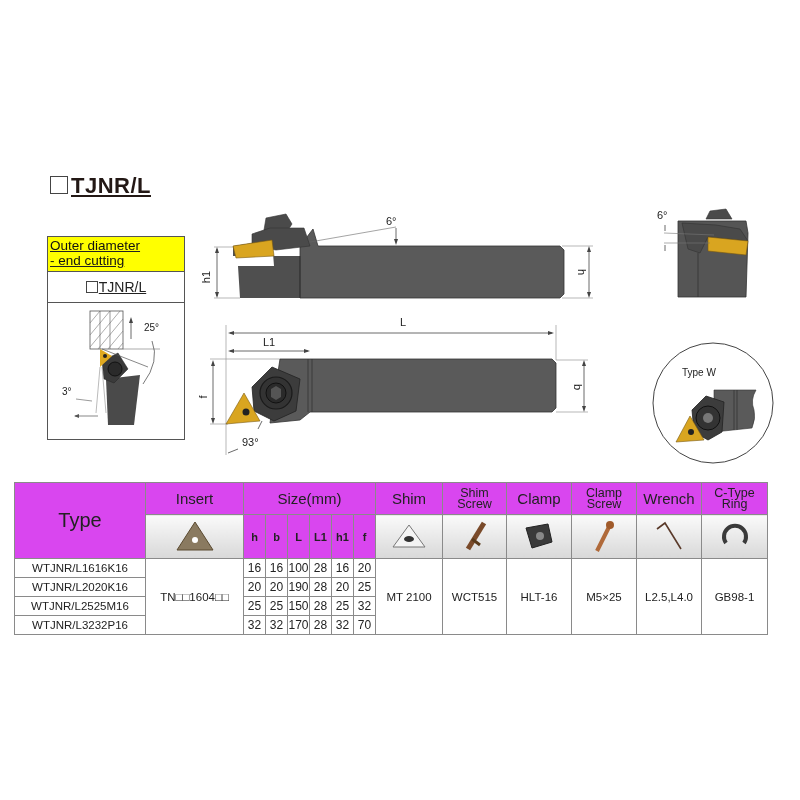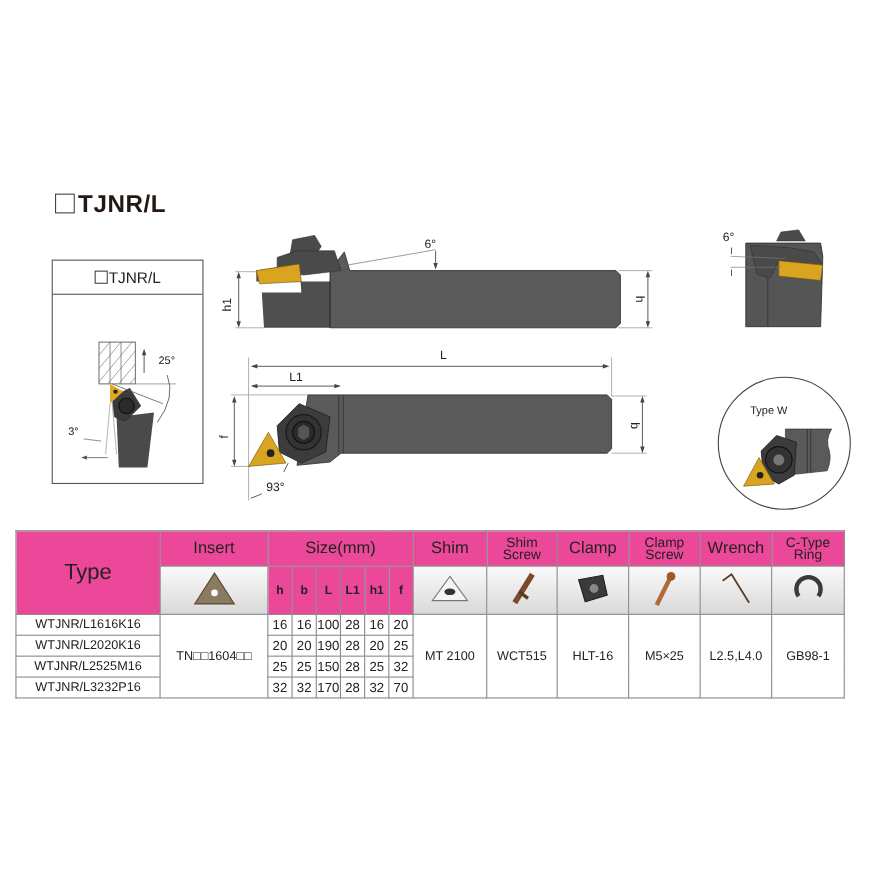--- a/index.html
+++ b/index.html
@@ -1,42 +1,46 @@
 <!DOCTYPE html>
 <html><head>
 <meta charset="utf-8">
 <style>
   html,body{margin:0;padding:0;background:#fff;}
   body{width:800px;height:800px;position:relative;overflow:hidden;font-family:"Liberation Sans",sans-serif;color:#222;}
-  .abs{position:absolute;}
+  .abs{position:absolute;text-decoration:underline;}
   .title{left:50px;top:173px;font-size:22px;font-weight:bold;color:#231815;letter-spacing:0.5px;}
   .title .box{display:inline-block;width:16px;height:16px;border:1.5px solid #444;margin-right:3px;vertical-align:-1px;}
   .cat-box{left:47px;top:236px;width:136px;height:202px;border:1px solid #555;}
   .cat-head{background:#ffff00;height:32px;border-bottom:1px solid #555;font-size:13.5px;line-height:15px;padding:1px 2px;color:#111;}
   .cat-code{height:30px;border-bottom:1px solid #555;text-align:center;font-size:14px;line-height:30px;color:#222;}
   .cat-code .sq{display:inline-block;width:10px;height:10px;border:1px solid #444;margin-right:1px;vertical-align:-1px;}
   svg{position:absolute;overflow:visible;}
   .lbl{font-family:"Liberation Sans",sans-serif;fill:#222;}
   table.spec{position:absolute;left:14px;top:482px;border-collapse:collapse;font-size:11.5px;}
   table.spec td{border:1px solid #8a8a8a;text-align:center;padding:0;color:#222;}
-  .y{background:#ec4899;}
+  .y{background:#d946ef;}
   .g{background:linear-gradient(#fafafa,#d8d8d8);}
   .hd{font-size:15px;}
   .hd2{font-size:12.5px;line-height:11px;}
   .sub{font-weight:bold;font-size:11px;}
   .type-h{font-size:20px;}
   .row td{height:18px;}
   .num{font-size:12px;}
 </style>
 </head>
 <body>
 
 <div class="abs title"><span class="box"></span><span>TJNR/L</span></div>
 
 <div class="abs cat-box">
+  <div class="cat-head">
+    <div>Outer diameter</div>
+    <div>- end cutting</div>
+  </div>
   <div class="cat-code"><span class="sq"></span><span>TJNR/L</span></div>
   <svg width="136" height="138" style="left:0;top:64px">
 
     <rect x="42" y="10" width="33" height="38" fill="#fff" stroke="#555" stroke-width="0.8"></rect>
     <g stroke="#777" stroke-width="0.6">
       <line x1="42" y1="22" x2="52" y2="10"></line>
         <line x1="42" y1="34" x2="62" y2="10"></line>
         <line x1="42" y1="46" x2="72" y2="10"></line>
       <line x1="50" y1="48" x2="75" y2="18"></line>
         <line x1="60" y1="48" x2="75" y2="30"></line>

